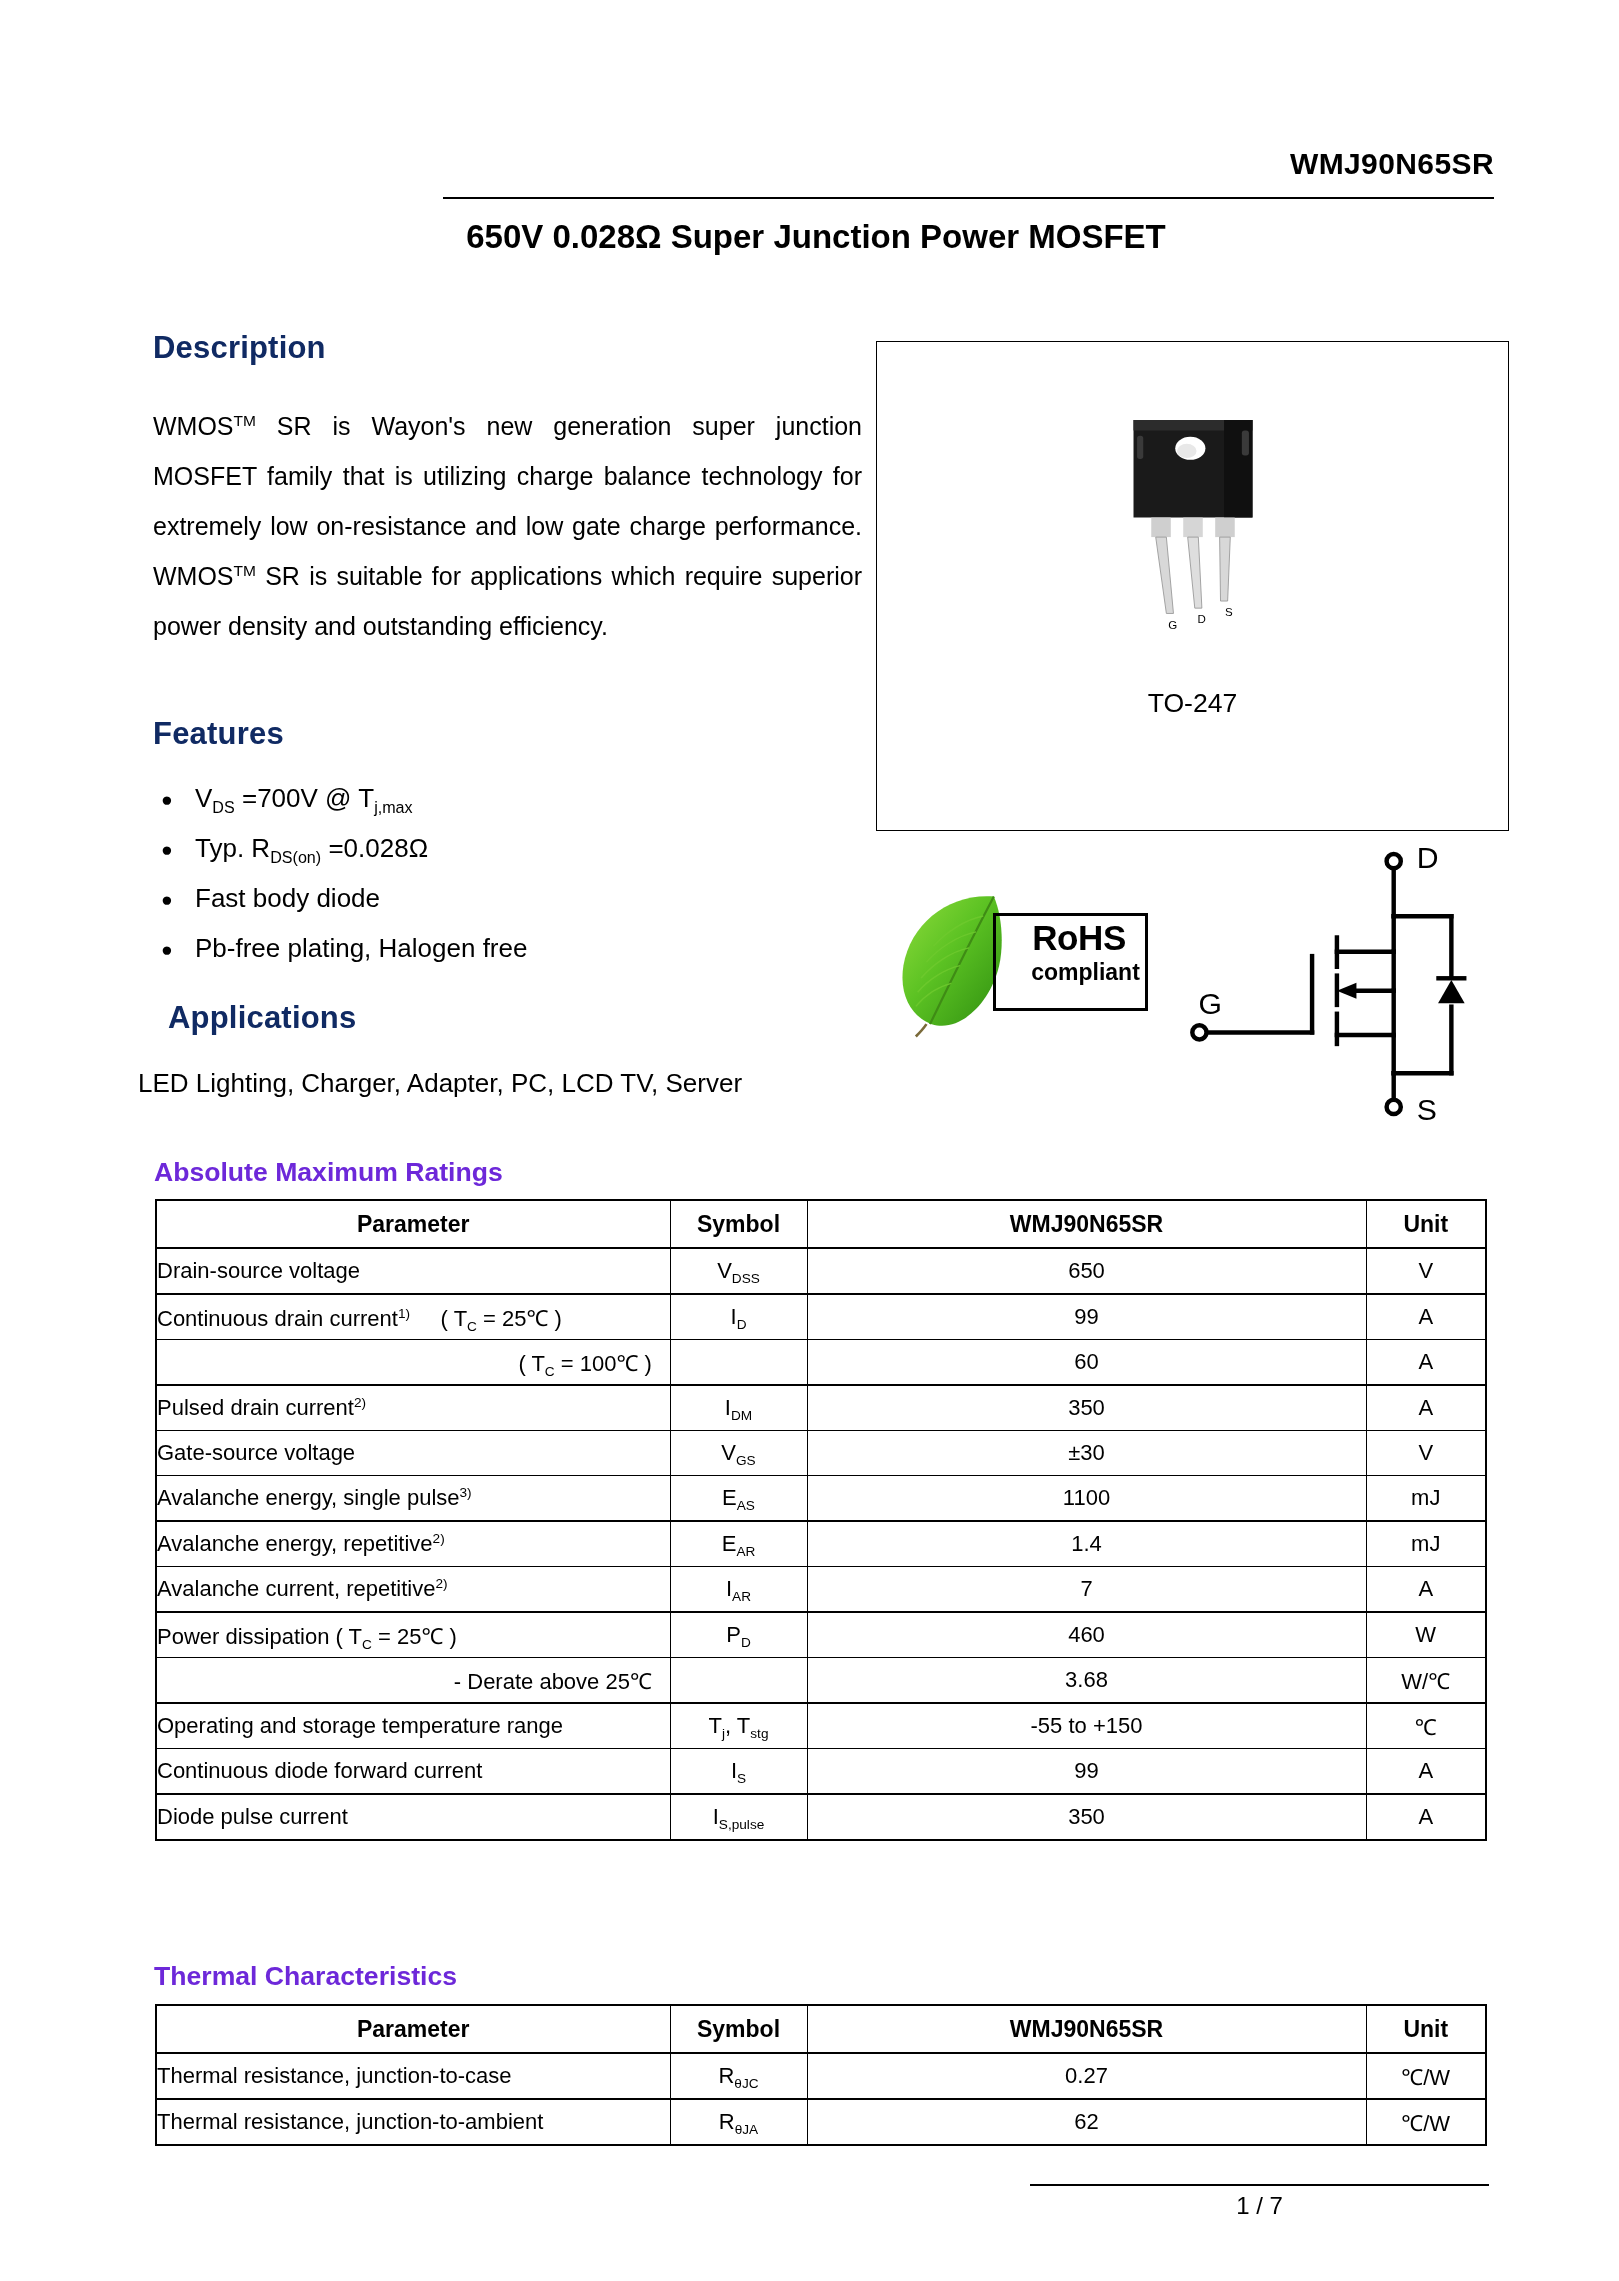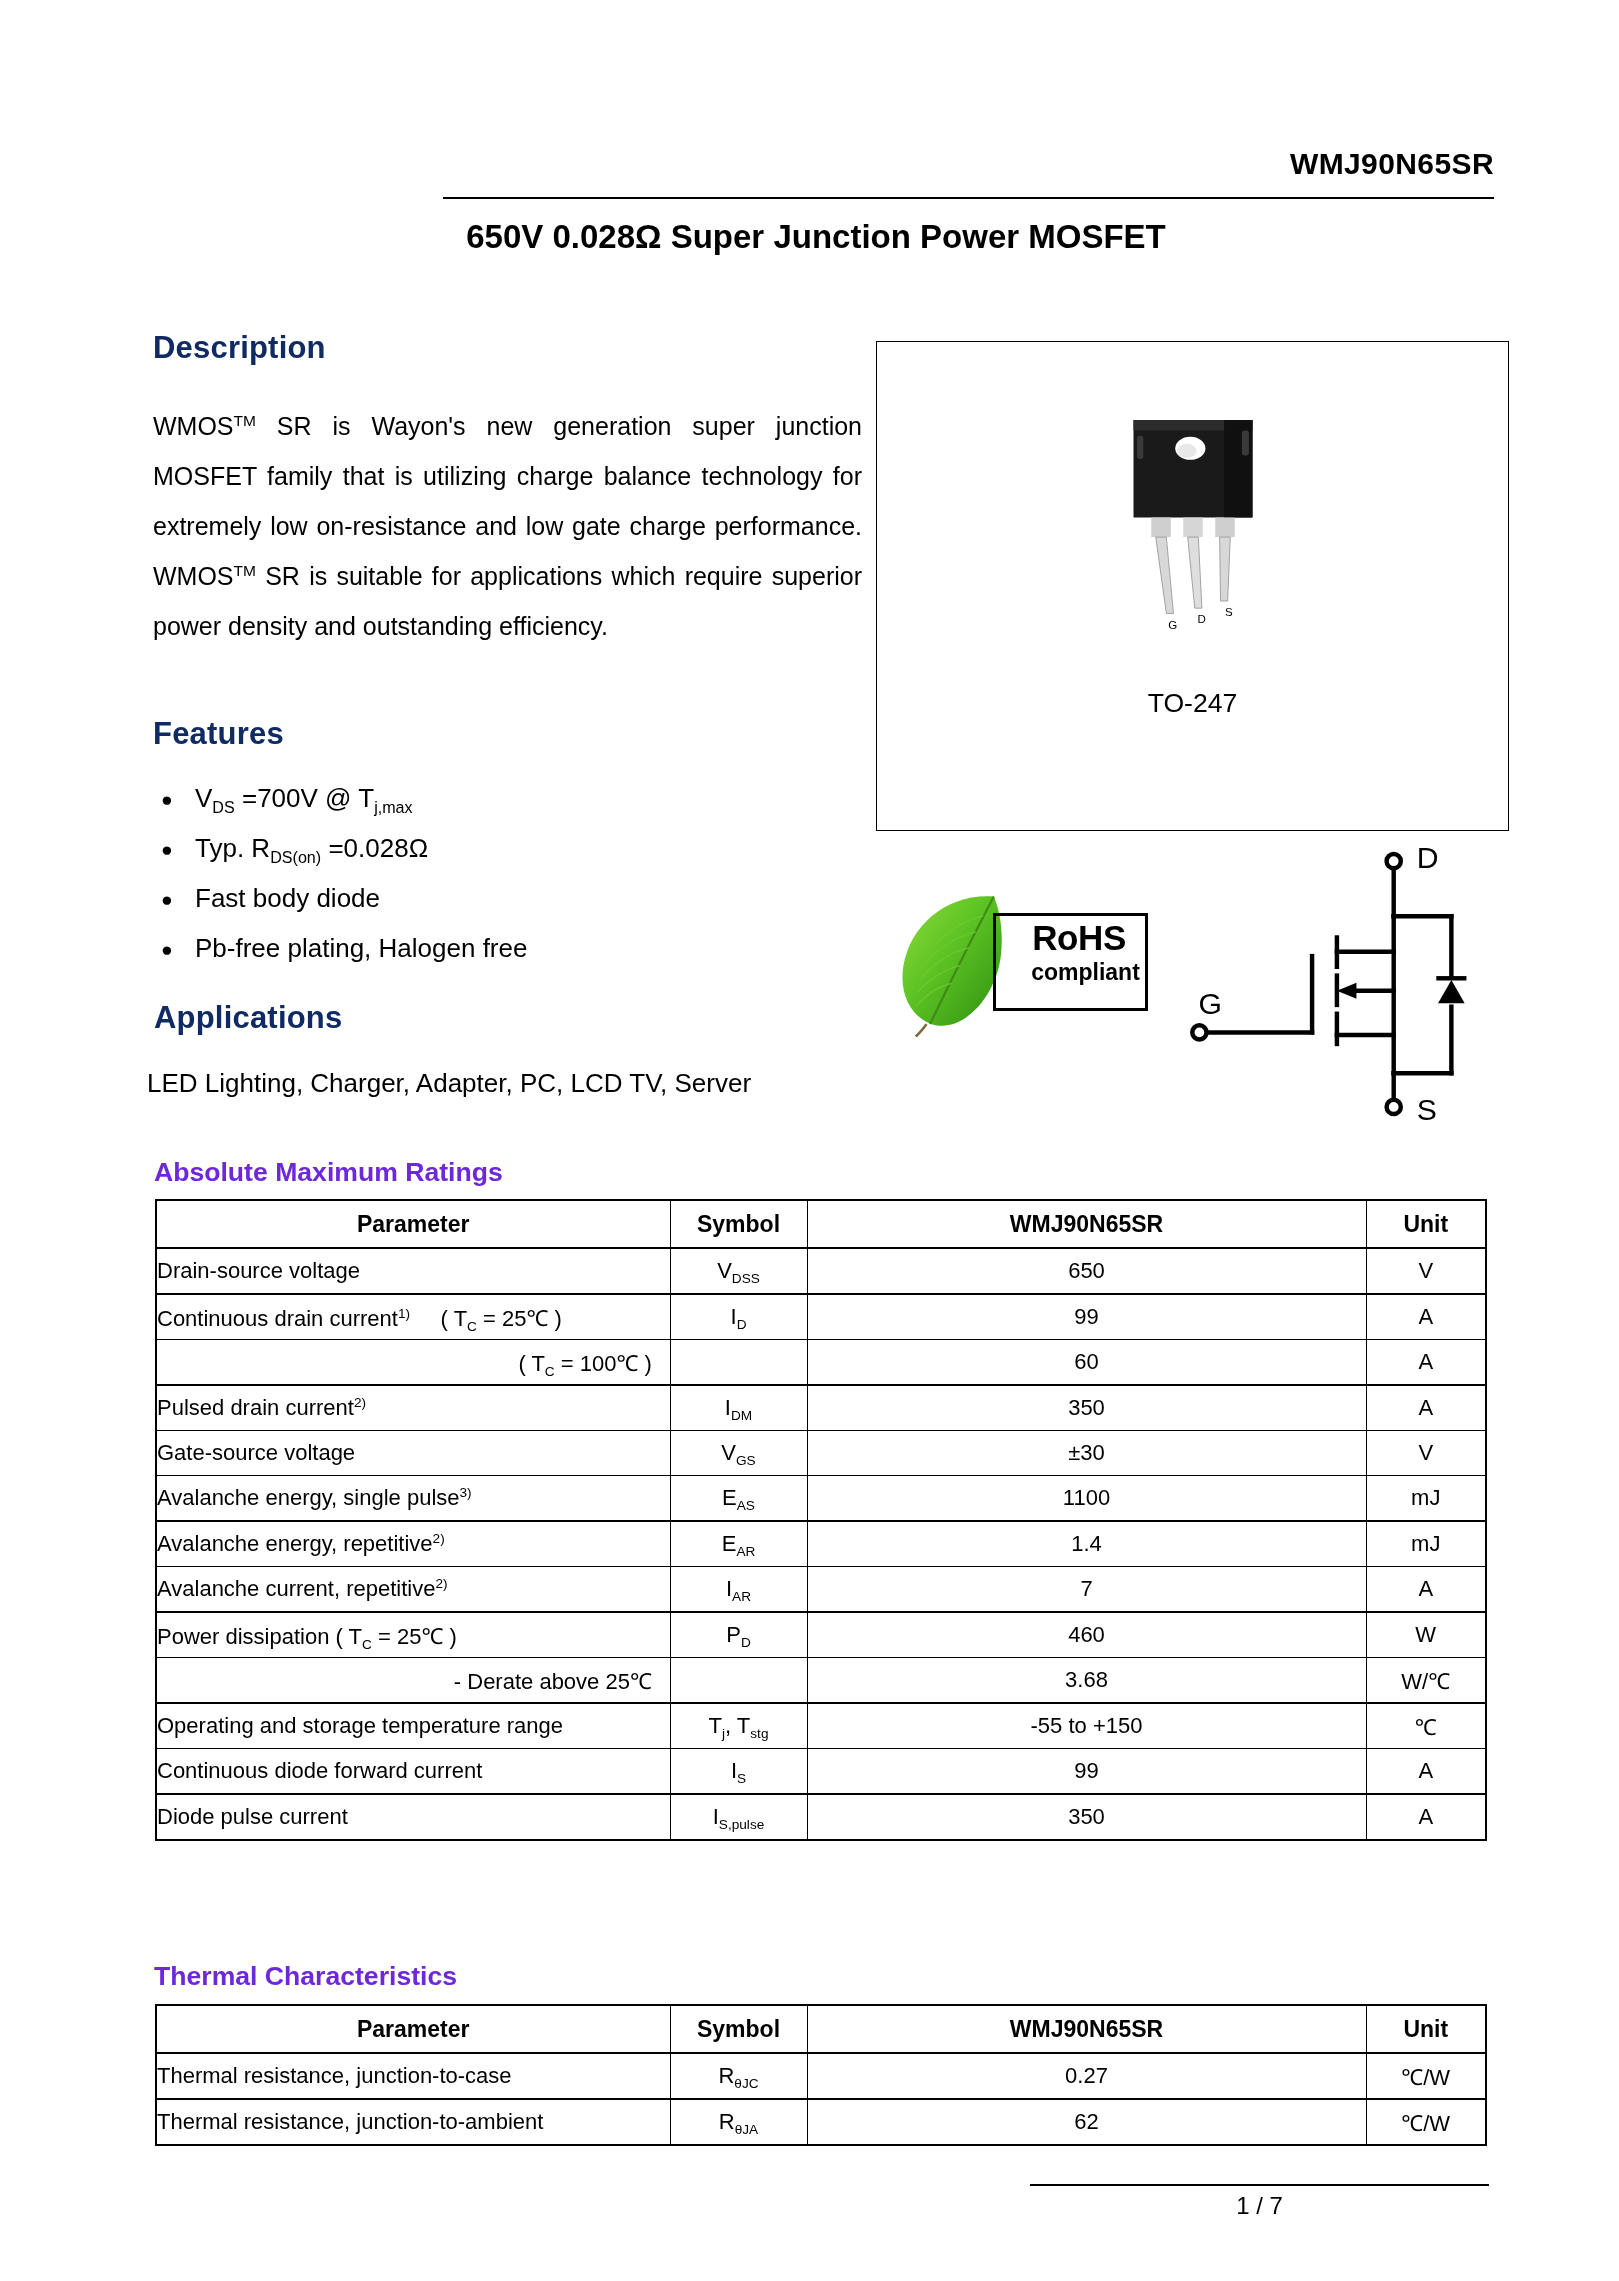--- a/index.html
+++ b/index.html
@@ -103,21 +103,21 @@
     flex: 0 0 34px;
     font-size: 19.5px;
     line-height: 30px;
     padding-top: 1.8px;
   }
   .feat-text { flex: 1; line-height: 32px; }
 
   
   .apps-body {
     position: absolute;
-    left: 147px;
+    left: 138px;
     top: 1068px;
     width: 709px;
     font-size: 26px;
   }
 
   
   .pkg-box {
     position: absolute;
     left: 876px;
     top: 341px;
@@ -281,21 +281,21 @@
     <div class="feat-row">
       <span class="feat-bullet">●</span>
       <span class="feat-text">Fast body diode</span>
     </div>
     <div class="feat-row">
       <span class="feat-bullet">●</span>
       <span class="feat-text">Pb-free plating, Halogen free</span>
     </div>
   </div>
 
-  <div class="sec-head-blue" style="left:154px; top:1000px;">Applications</div>
+  <div class="sec-head-blue" style="left:168px; top:1000px;">Applications</div>
   <div class="apps-body">LED Lighting, Charger, Adapter, PC, LCD TV, Server</div>
 
   <div class="pkg-box">
     <svg class="pkg-art" viewBox="0 0 170 250">
 
       <path d="M18 10 L152 10 L152 120 L18 120 Z" fill="#1a1a1a"></path>
       <path d="M18 10 L152 10 L152 22 L18 22 Z" fill="#2c2c2c"></path>
       <path d="M120 10 L152 10 L152 120 L120 120 Z" fill="#101010"></path>
 
       <ellipse cx="82" cy="42" rx="17" ry="13" fill="#ffffff"></ellipse>

